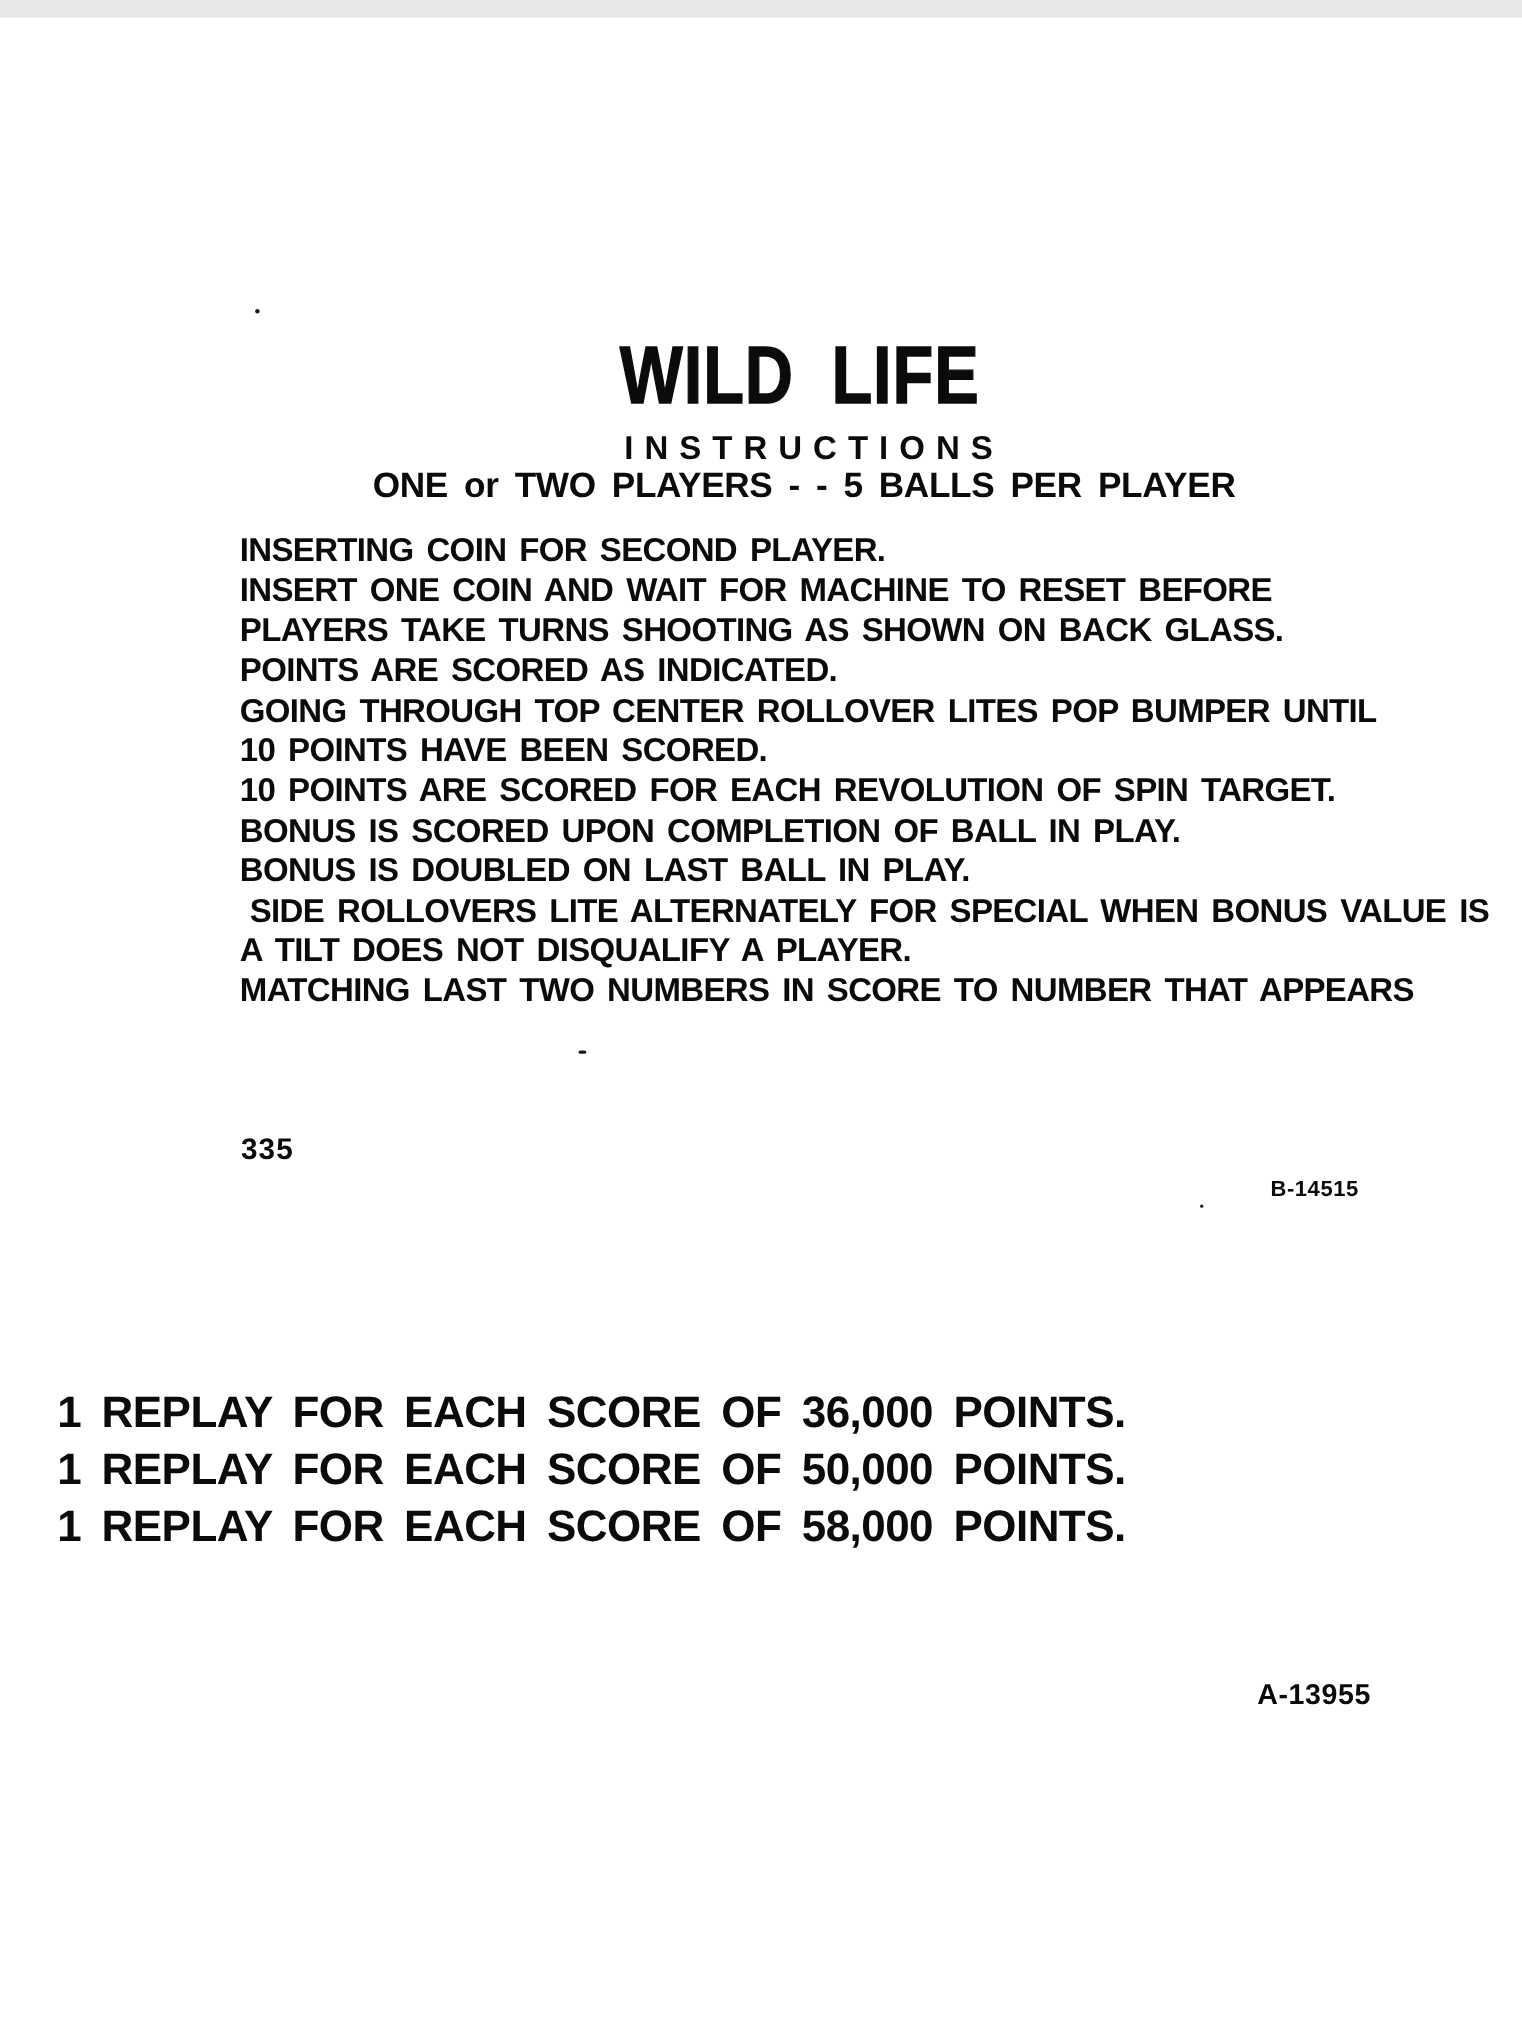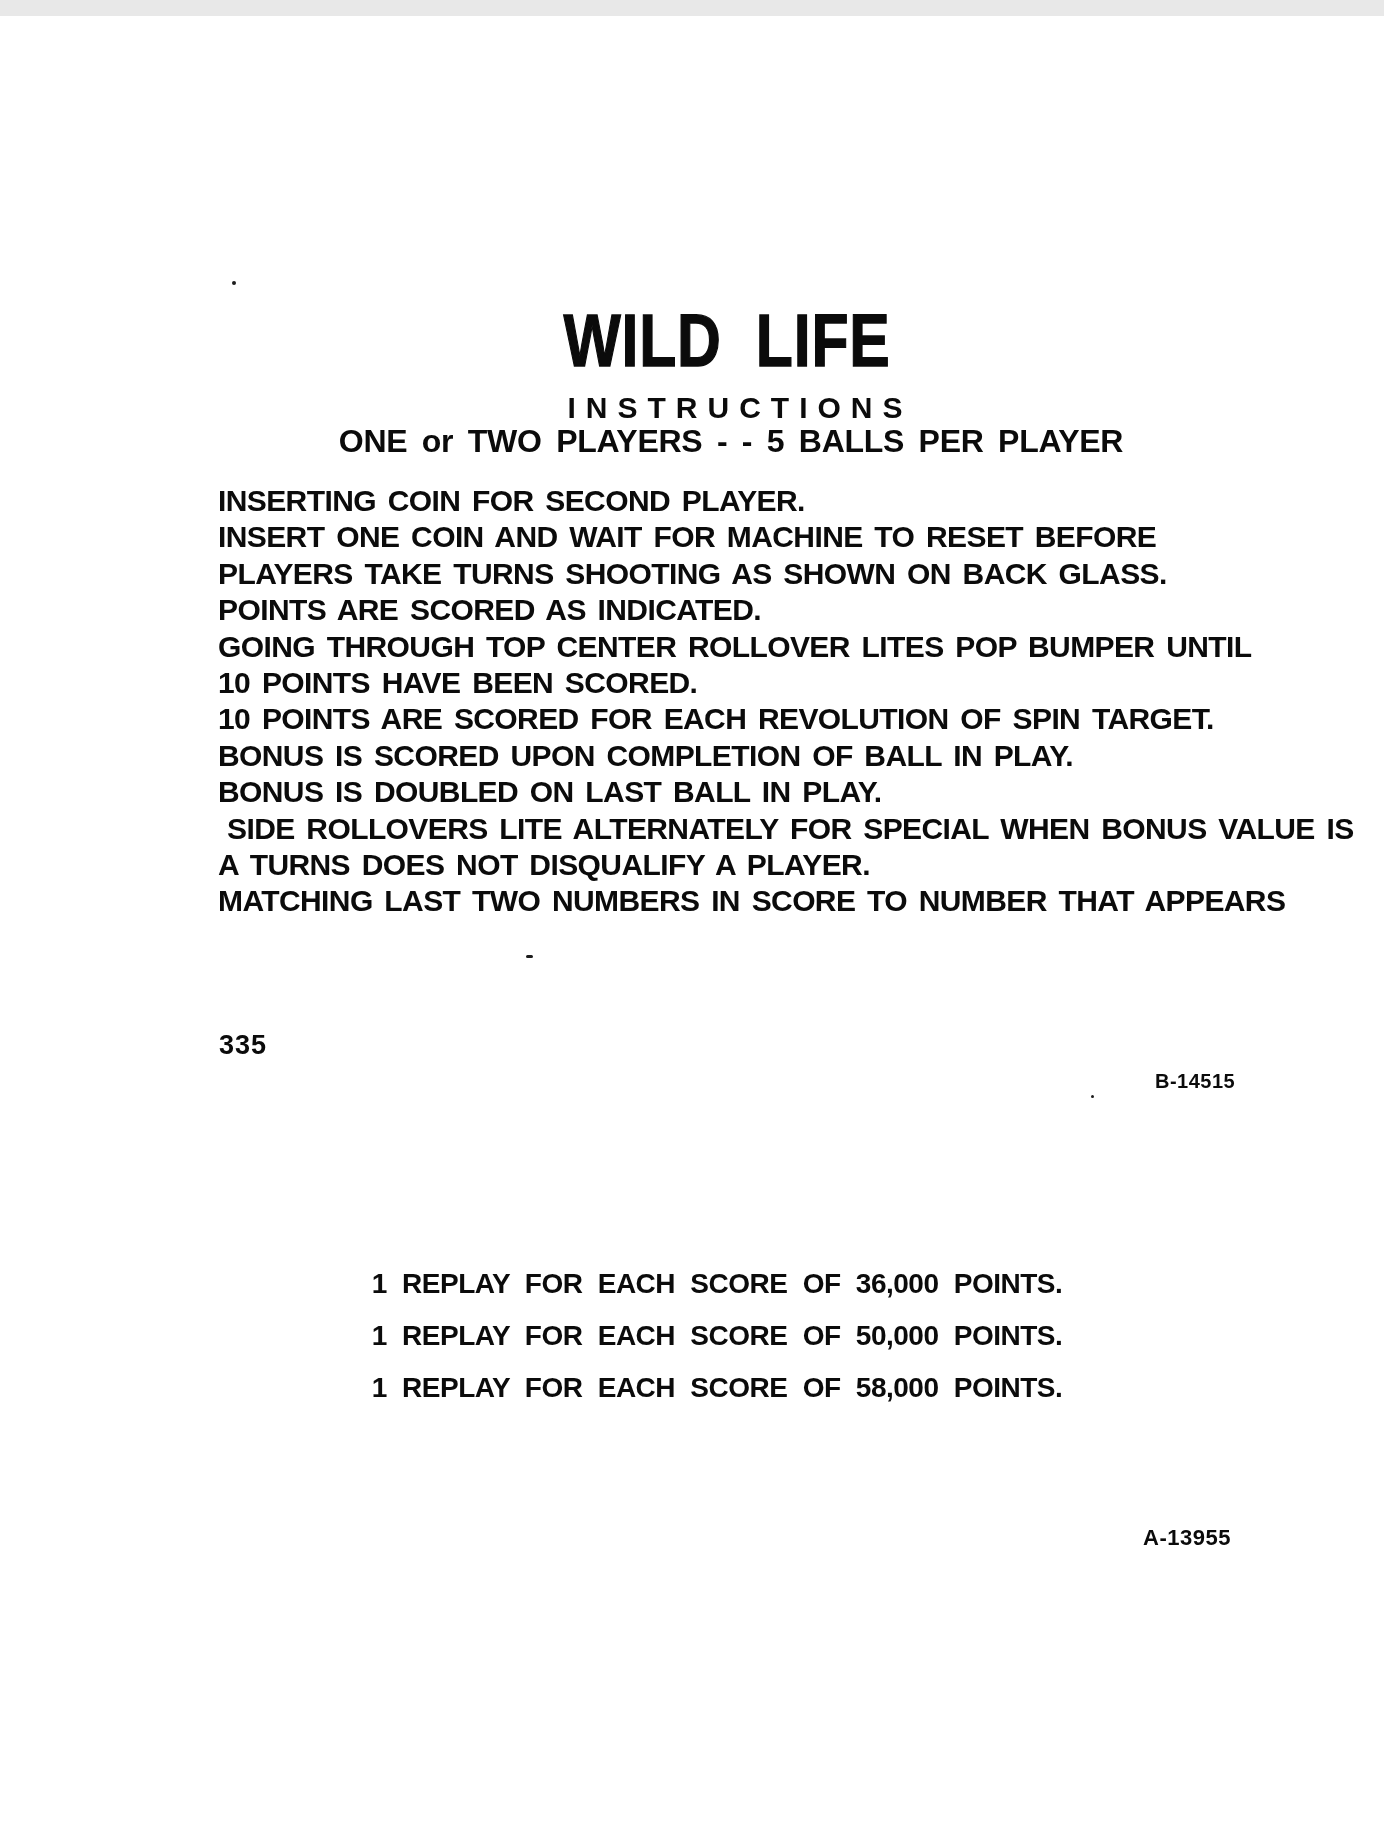--- a/index.html
+++ b/index.html
@@ -78,33 +78,33 @@
     top: 1054px;
     font-size: 20px;
     font-weight: bold;
     letter-spacing: 0.5px;
   }
   .replay-award-list {
     position: absolute;
     top: 1242px;
     left: 52px;
     width: 1330px;
-    text-align: center;
-    font-size: 28px;
+    text-align: left;
+    font-size: 40px;
     font-weight: bold;
     line-height: 52px;
     letter-spacing: -0.5px;
     word-spacing: 8px;
     white-space: nowrap;
   }
   .doc-number {
     position: absolute;
     left: 1143px;
     top: 1509px;
-    font-size: 22px;
+    font-size: 26px;
     font-weight: bold;
     letter-spacing: 0.5px;
   }
   .speck {
     position: absolute;
     background: #1c1c1c;
     border-radius: 50%;
   }
   .speck.s1 { left: 232px; top: 265px; width: 4px; height: 4px; }
   .speck.s2 { left: 1091px; top: 1079px; width: 3px; height: 3px; }
@@ -128,21 +128,21 @@
       <div style="padding-left: 0px;">INSERTING COIN FOR SECOND PLAYER.</div>
       <div style="padding-left: 0px;">INSERT ONE COIN AND WAIT FOR MACHINE TO RESET BEFORE</div>
       <div style="padding-left: 0px;">PLAYERS TAKE TURNS SHOOTING AS SHOWN ON BACK GLASS.</div>
       <div style="padding-left: 0px;">POINTS ARE SCORED AS INDICATED.</div>
       <div style="padding-left: 0px;">GOING THROUGH TOP CENTER ROLLOVER LITES POP BUMPER UNTIL</div>
       <div style="padding-left: 0px;">10 POINTS HAVE BEEN SCORED.</div>
       <div style="padding-left: 0px;">10 POINTS ARE SCORED FOR EACH REVOLUTION OF SPIN TARGET.</div>
       <div style="padding-left: 0px;">BONUS IS SCORED UPON COMPLETION OF BALL IN PLAY.</div>
       <div style="padding-left: 0px;">BONUS IS DOUBLED ON LAST BALL IN PLAY.</div>
       <div style="padding-left: 9px;">SIDE ROLLOVERS LITE ALTERNATELY FOR SPECIAL WHEN BONUS VALUE IS</div>
-      <div style="padding-left: 0px;">A TURNS DOES NOT DISQUALIFY A PLAYER.</div>
+      <div style="padding-left: 0px;">A TILT DOES NOT DISQUALIFY A PLAYER.</div>
       <div style="padding-left: 0px;">MATCHING LAST TWO NUMBERS IN SCORE TO NUMBER THAT APPEARS</div>
     </div>
 
   <div class="card-number-left">335</div>
 
   <div class="card-number-right">B-14515</div>
 
   <div class="replay-award-list">
       <div>1 REPLAY FOR EACH SCORE OF 36,000 POINTS.</div>
       <div>1 REPLAY FOR EACH SCORE OF 50,000 POINTS.</div>

